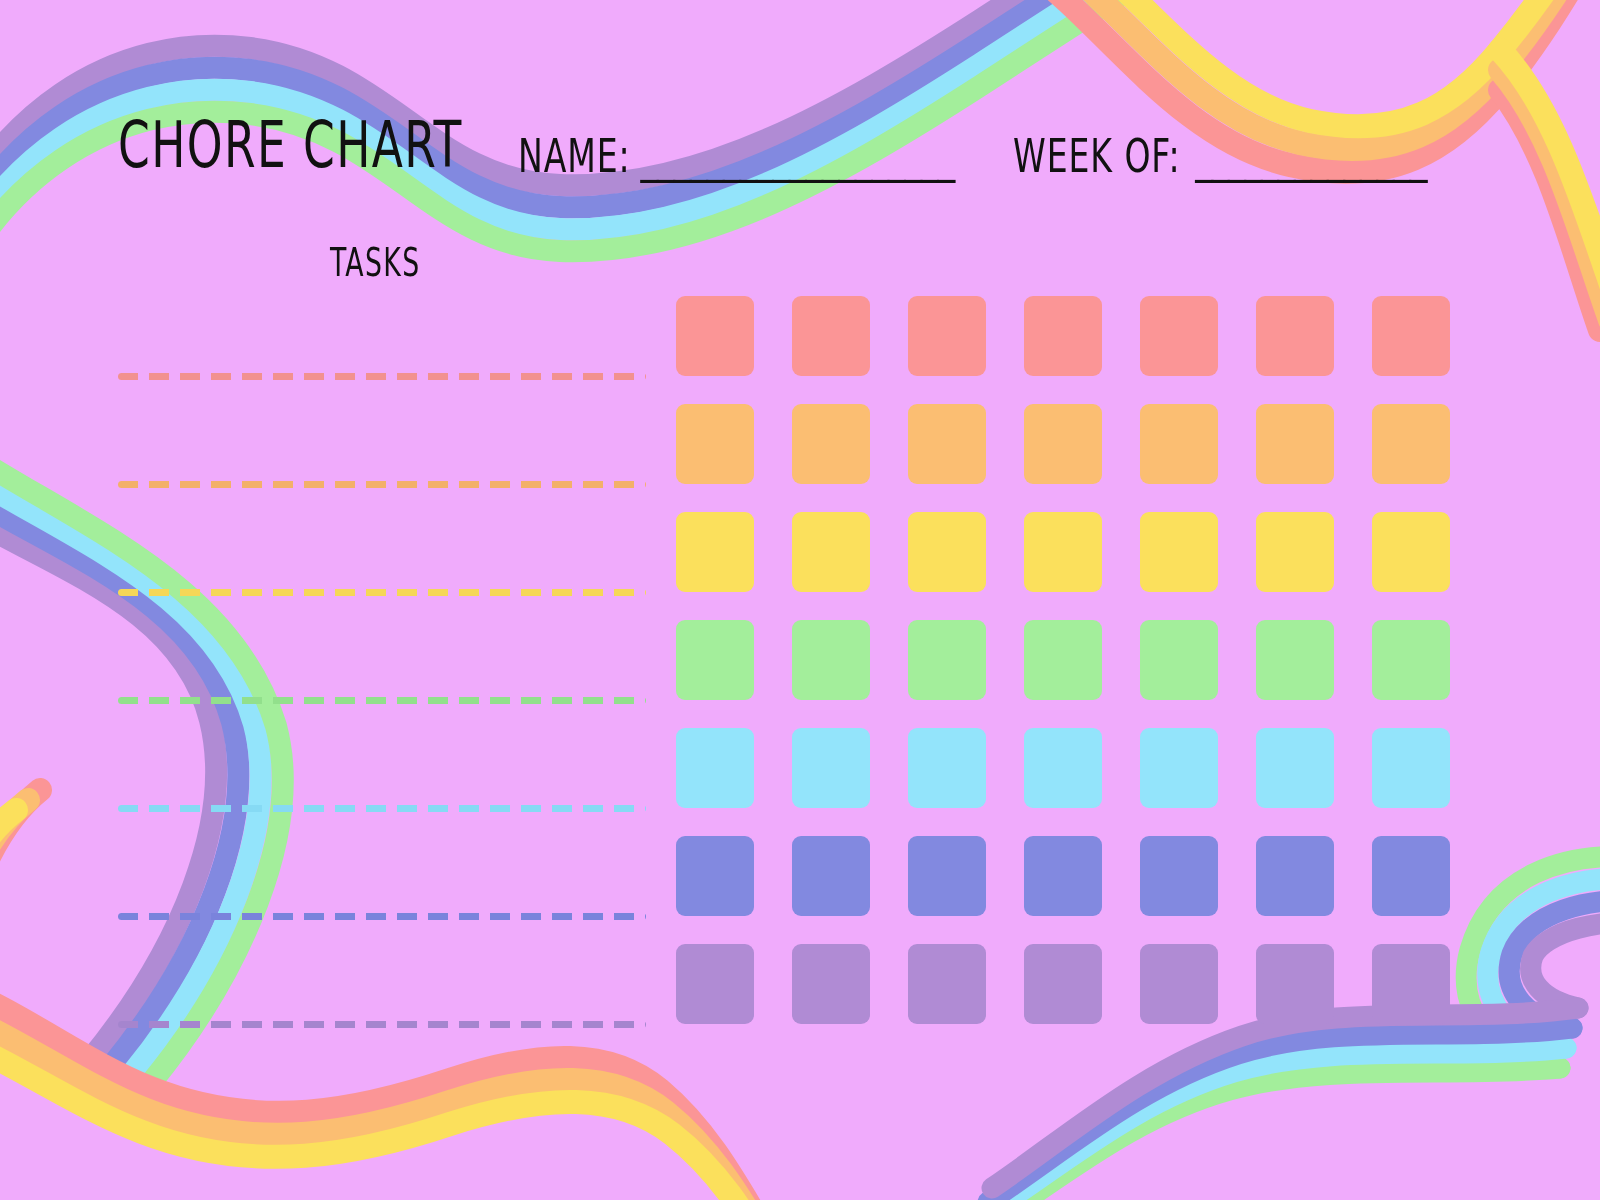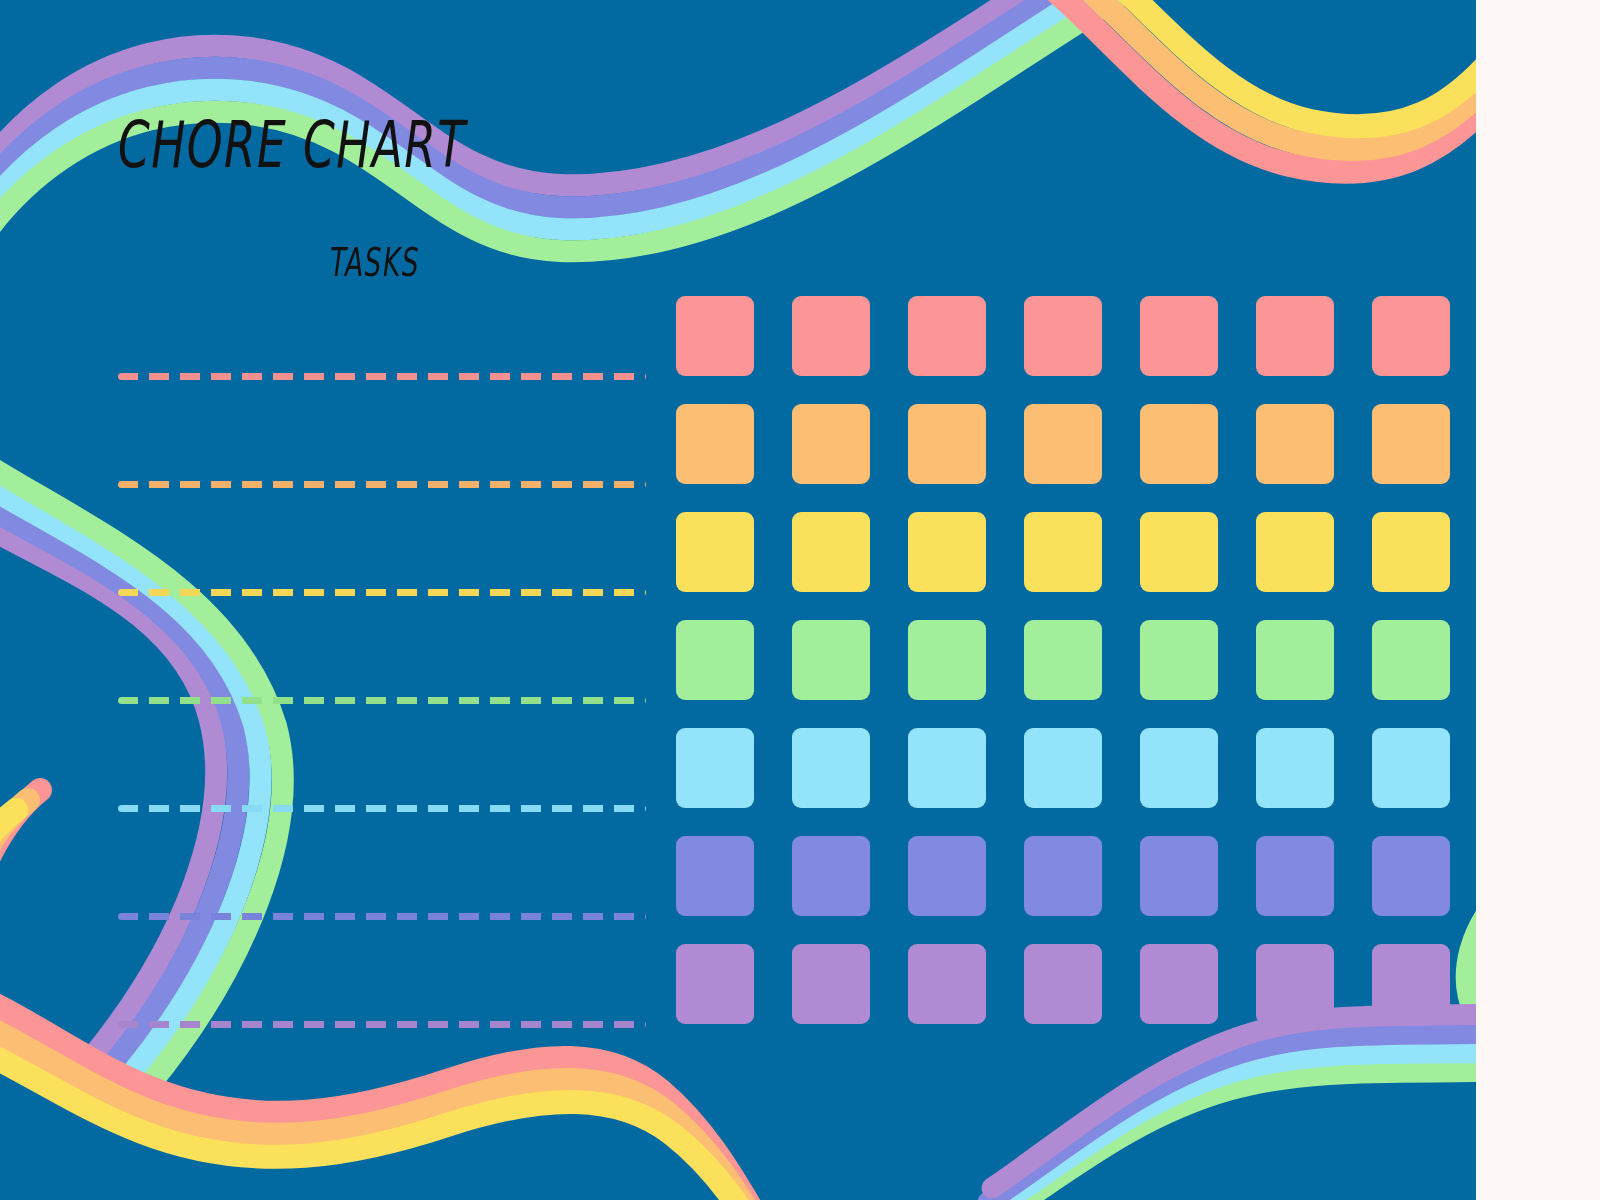--- a/index.html
+++ b/index.html
@@ -6,24 +6,23 @@
 
   html, body {
     width:1600px; height:1200px;
     background:#FDF7F5;
     font-family:"Liberation Sans", sans-serif;
     overflow:hidden;
   }
 
   #page {
     position:relative;
-    width:1476px; height:1200px;
-    background:#0369a1;
+    width:1600px; height:1200px;
+    background:#f0abfc;
     overflow:hidden;
-    font-style:italic;
   }
 
   
   .ribbons {
     position:absolute; left:0; top:0;
     width:1600px; height:1200px;
     pointer-events:none;
   }
 
   
@@ -178,21 +177,29 @@
       <path d="M 1560 1068 C 1450 1078, 1330 1062, 1230 1090 C 1130 1118, 1060 1180, 980 1230" stroke="#A3EE9B" stroke-width="21"></path>
       <path d="M 1566 1048 C 1454 1060, 1334 1042, 1234 1072 C 1134 1102, 1062 1166, 984 1216" stroke="#93E4FB" stroke-width="21"></path>
       <path d="M 1572 1028 C 1458 1042, 1338 1022, 1238 1054 C 1138 1086, 1064 1152, 988 1202" stroke="#8289E0" stroke-width="21"></path>
       <path d="M 1578 1008 C 1462 1024, 1342 1002, 1242 1036 C 1142 1070, 1066 1138, 992 1188" stroke="#B08BD4" stroke-width="21"></path>
     </g>
   </svg>
 
   <div class="header">
     <div class="chart-title">CHORE CHART</div>
 
-
+    <div class="field field-name">
+      <span class="field-label">NAME:</span>
+      <span class="field-rule">___________________</span>
+    </div>
+
+    <div class="field field-week">
+      <span class="field-label">WEEK OF:</span>
+      <span class="field-rule">______________</span>
+    </div>
   </div>
 
   <div class="col-head-tasks">TASKS</div>
 
 
   <div class="task-lines" id="task-lines">
       <div class="task-line-slot">
         <div class="task-rule" style="background-image: repeating-linear-gradient(to right, rgb(242, 145, 143) 0px, rgb(242, 145, 143) 20px, transparent 20px, transparent 31px); border-radius: 4px;"></div>
       </div>
       <div class="task-line-slot">

